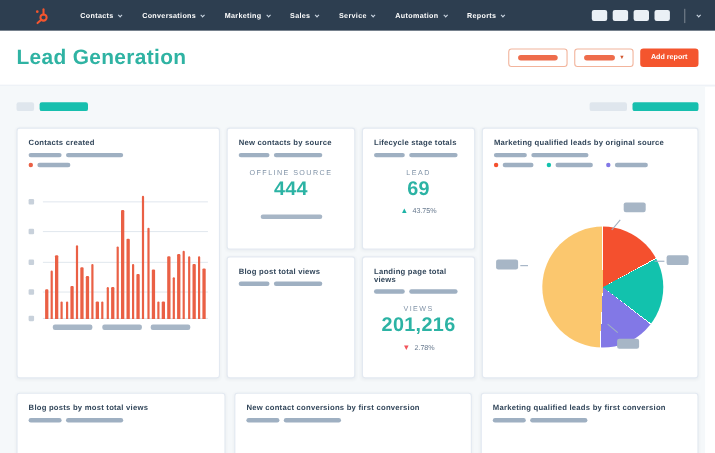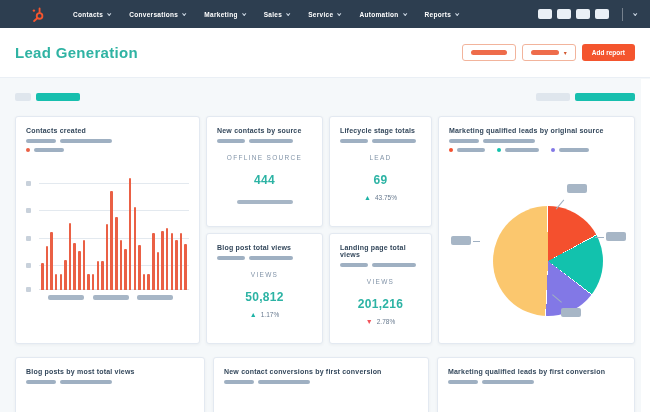--- a/index.html
+++ b/index.html
@@ -17,21 +17,21 @@
   .nav-items { display:flex; gap:19px; align-items:center; }
   .nav-item { display:flex; align-items:center; gap:4px; cursor:pointer; }
   .nav-label { font-size:6.5px; font-weight:bold; color:#ffffff; letter-spacing:.3px; }
   .chev { width:3px; height:3px; border:solid #cbd6e2; border-width:0 1px 1px 0; transform:rotate(45deg) translateY(-1px); }
   .nav-right { margin-left:auto; display:flex; align-items:center; }
   .nav-icon-ph { width:14px; height:10px; background:#eaf0f6; border-radius:2px; margin-left:5px; }
   .nav-divider { width:1px; height:13px; background:rgba(255,255,255,.35); margin:0 10px 0 13px; }
 
   
   .header { height:50px; background:#ffffff; display:flex; align-items:center; padding:0 15px; border-bottom:1px solid #eaeff5; }
-  .page-title { font-size:15px; font-weight:bold; color:#2fb3a3; letter-spacing:.3px; }
+  .page-title { font-size:19px; font-weight:bold; color:#2fb3a3; letter-spacing:.3px; }
   .header-controls { margin-left:auto; display:flex; align-items:center; gap:6px; }
   .filter-box { height:17px; border:1px solid #f2b49c; border-radius:3px; background:#fff; display:flex; align-items:center; padding:0 8px; gap:5px; cursor:pointer; }
   .filter-bar { height:5px; border-radius:2.5px; background:#ee6c4b; }
   .filter-caret { font-size:6px; color:#d2572f; line-height:1; }
   .add-report { height:17px; background:#f4552e; border:none; border-radius:3px; color:#fff; font-size:6.5px; font-weight:bold; padding:0 10px; cursor:pointer; font-family:inherit; }
 
   
   .tabs-row { display:flex; align-items:center; padding:15px 15px 15px; }
   .tab-bar { height:8px; border-radius:2px; cursor:pointer; }
   .tb-gray { background:#dfe6ed; } .tb-teal { background:#17bfae; }
@@ -61,21 +61,21 @@
   .plot { position:relative; flex:1; height:116px; margin-left:7px; }
   .gridline { position:absolute; left:0; right:0; height:1px; background:#e3e9ef; }
   .baseline { position:absolute; left:0; right:0; bottom:0; height:1px; background:#dde4eb; }
   .bars { position:absolute; left:2px; right:2px; top:0; bottom:0; display:flex; align-items:flex-end; justify-content:space-between; }
   .chart-bar { width:2.5px; border-radius:1px 1px 0 0; }
   .x-labels { display:flex; justify-content:space-between; padding:0 16px 0 22px; margin-top:5px; }
 
   
   .metric-body { display:flex; flex-direction:column; align-items:center; margin-top:11px; }
   .metric-label { font-size:6.5px; letter-spacing:1.3px; color:#8294a8; }
-  .metric-value { font-size:12px; font-weight:bold; color:#2cb3a4; margin-top:12px; letter-spacing:.3px; }
+  .metric-value { font-size:18px; font-weight:bold; color:#2cb3a4; margin-top:0; letter-spacing:.3px; }
   .delta { display:flex; align-items:center; gap:4px; margin-top:7px; font-size:6.5px; color:#67798e; }
   .tri { font-size:7px; line-height:1; }
   .tri-up { color:#1db3a6; } .tri-down { color:#f2545b; }
   .scrollbar-ph { width:56px; height:4px; background:#a7b6c6; border-radius:2px; margin-top:13px; }
 
   
   .pie-area { position:relative; height:166px; margin-top:4px; }
   .pie { position:absolute; left:44px; top:50px; width:110px; height:110px; border-radius:50%; }
   .callout { position:absolute; width:20px; height:9px; background:#a7b6c6; border-radius:2px; }
   .callout-line { position:absolute; height:1px; background:#9fb0c2; }
@@ -248,28 +248,20 @@
         <div class="metric-value">444</div>
         <div class="scrollbar-ph"></div>
       </div>
     </div>
     <div class="card card-half">
       <div class="card-title">Blog post total views</div>
       <div class="sub-bars">
         <span class="ph ph4 w28"></span>
         <span class="ph ph4 w44"></span>
       </div>
-      <div class="metric-body">
-        <div class="metric-label">VIEWS</div>
-        <div class="metric-value">50,812</div>
-        <div class="delta">
-          <span class="tri tri-up">▲</span>
-          <span>1.17%</span>
-        </div>
-      </div>
     </div>
   </div>
 
   <div class="vcol">
     <div class="card card-half">
       <div class="card-title">Lifecycle stage totals</div>
       <div class="sub-bars">
         <span class="ph ph4 w28"></span>
         <span class="ph ph4 w44"></span>
       </div>

